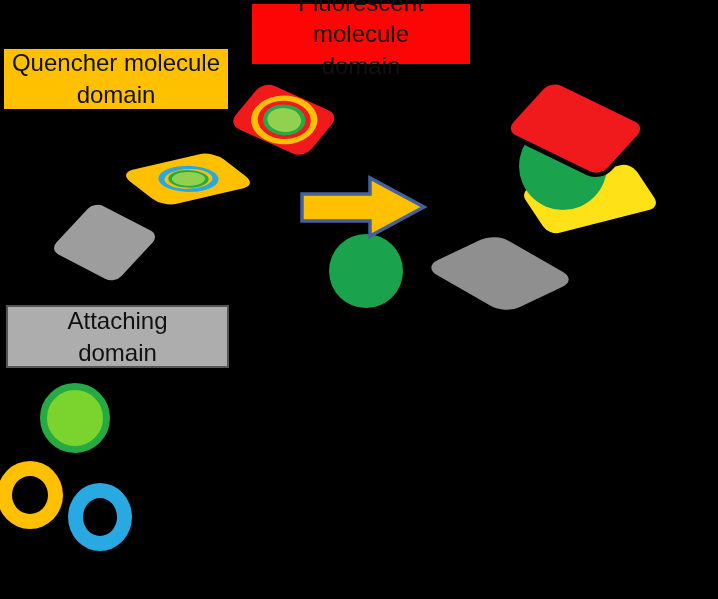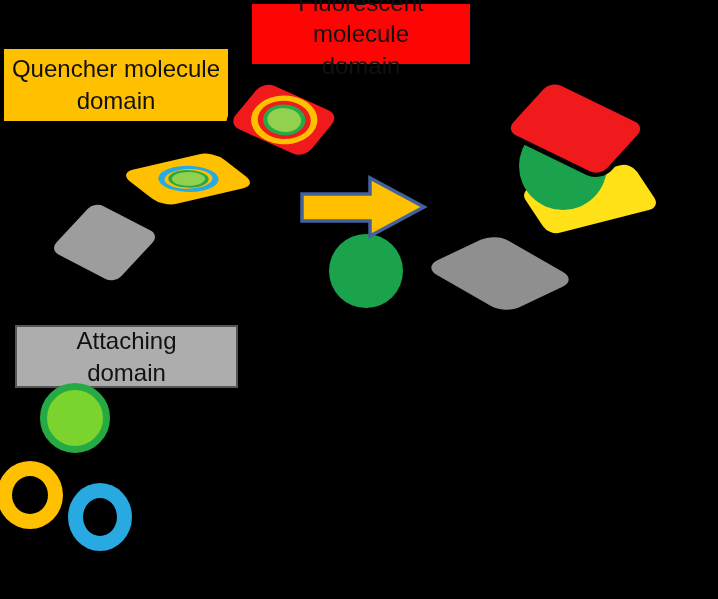--- a/index.html
+++ b/index.html
@@ -7,22 +7,22 @@
     position:relative;width:718px;height:599px;background:var(--background,#000);
     overflow:hidden;font-family:"Liberation Sans", sans-serif;
   }
   
   .label{
     position:absolute;display:flex;align-items:center;justify-content:center;
     text-align:center;color:#111;font-size:24px;line-height:1.32;
     white-space:pre-line;box-sizing:border-box;
   }
   .label.fluorescent{left:252px;top:4px;width:218px;height:60px;background:var(--red);}
-  .label.quencher{left:4px;top:49px;width:224px;height:72px;background:var(--amber);}
-  .label.attaching{left:15px;top:305px;width:223px;height:63px;background:var(--gray_label);border:2px solid #555;margin-top:20px;}
+  .label.quencher{left:4px;top:49px;width:224px;height:60px;background:var(--amber);}
+  .label.attaching{left:6px;top:305px;width:223px;height:63px;background:var(--gray_label);border:2px solid #555;}
   
   .tile{
     position:absolute;box-sizing:border-box;transform-origin:0 0;
     display:block;
   }
   .tile .ring,.tile .core{position:absolute;inset:0;margin:auto;box-sizing:border-box;border-radius:50%;}
   .tile-red-left{
     left:262px;top:74px;width:95px;height:68px;border-radius:18px;
     background:var(--tile_red);border:6px solid #000;
     transform:matrix(0.914,0.409,-0.636,0.773,0,0);z-index:3;

